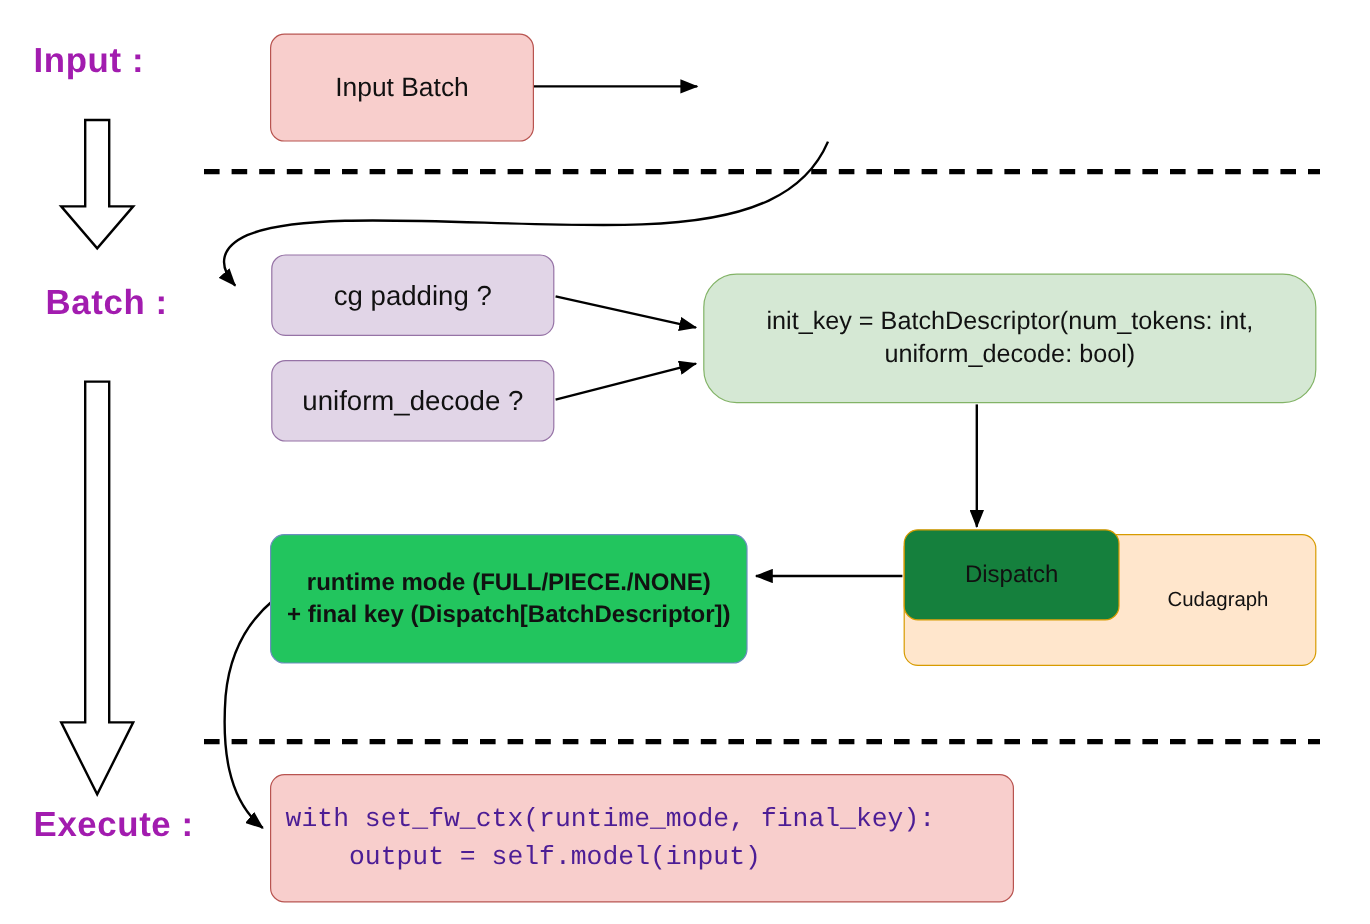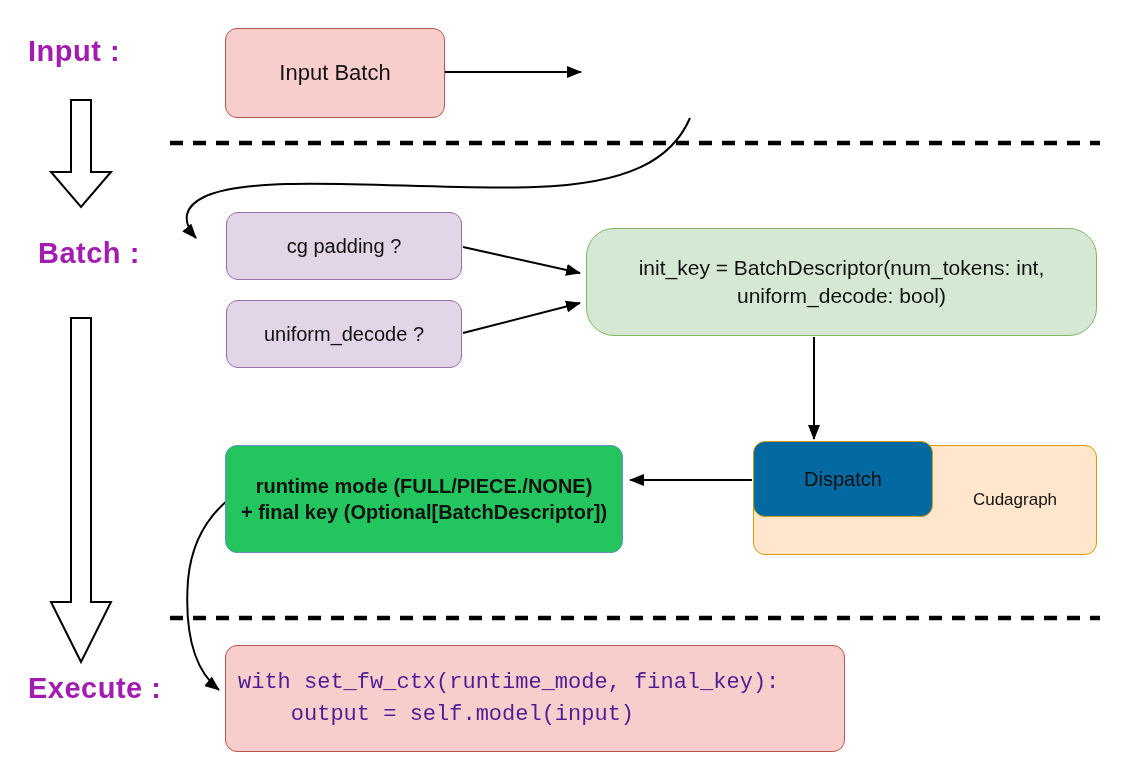--- a/index.html
+++ b/index.html
@@ -16,23 +16,23 @@
     position:absolute;box-sizing:border-box;border-radius:12px;
     display:flex;flex-direction:column;align-items:center;justify-content:center;
     text-align:center;line-height:1.32;
   }
   .node-red{background:#f8cecc;border:1.6px solid #b85450;}
   .node-yellow{background:#fff2cc;border:1.6px solid #d6b656;}
   .node-purple{background:#e1d5e7;border:1.6px solid #9673a6;}
   .node-green{background:#d5e8d4;border:1.6px solid #82b366;border-radius:28px;}
   .node-blue{background:#22c55e;border:1.6px solid #6c8ebf;font-weight:bold;}
   .node-orange-outer{background:#ffe6cc;border:1.8px solid #d79b00;}
-  .node-orange-inner{background:#0369a1;border:1.8px solid #d79b00;}
+  .node-orange-inner{background:#15803d;border:1.8px solid #d79b00;}
   .fs22{font-size:22px;}
-  .fs23{font-size:20px;}
+  .fs23{font-size:23px;}
   .fs21{font-size:21px;}
   .fs20{font-size:20px;}
   .fs25{font-size:17px;line-height:1.3;}
   .code-node{
     align-items:flex-start;justify-content:center;
     font-family:"Liberation Mono","DejaVu Sans Mono",monospace;
     font-size:22px;color:#4c1d95;line-height:1.45;text-align:left;
     padding-left:12px;
   }
   .code-node span{white-space:pre;display:block;}
@@ -88,21 +88,21 @@
   <div class="node node-orange-outer" style="left:753px;top:445px;width:344px;height:110px"></div>
   <div class="node fs25 two-line" style="left:933px;top:458px;width:164px;height:84px">
     <span>Cudagraph</span>
   </div>
   <div class="node node-orange-inner fs20" style="left:753px;top:441px;width:180px;height:76px">
     <span>Dispatch</span>
   </div>
 
   <div class="node node-blue fs20 two-line" style="left:225px;top:445px;width:398px;height:108px">
     <span>runtime mode (FULL/PIECE./NONE)</span>
-    <span>+ final key (Optional[BatchDescriptor])</span>
+    <span>+ final key (Dispatch[BatchDescriptor])</span>
   </div>
 
   <div class="node node-red code-node" style="left:225px;top:645px;width:620px;height:107px">
     <span>with set_fw_ctx(runtime_mode, final_key):</span>
     <span>    output = self.model(input)</span>
   </div>
 
 </div>
 
 </body></html>

